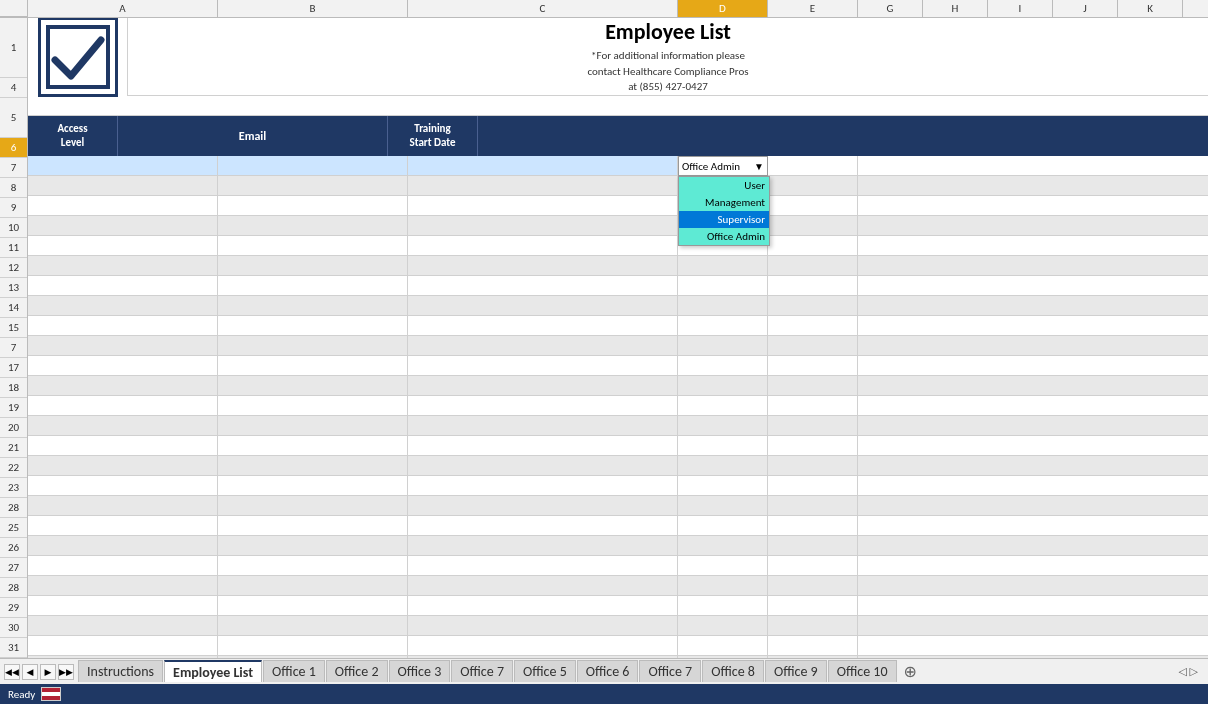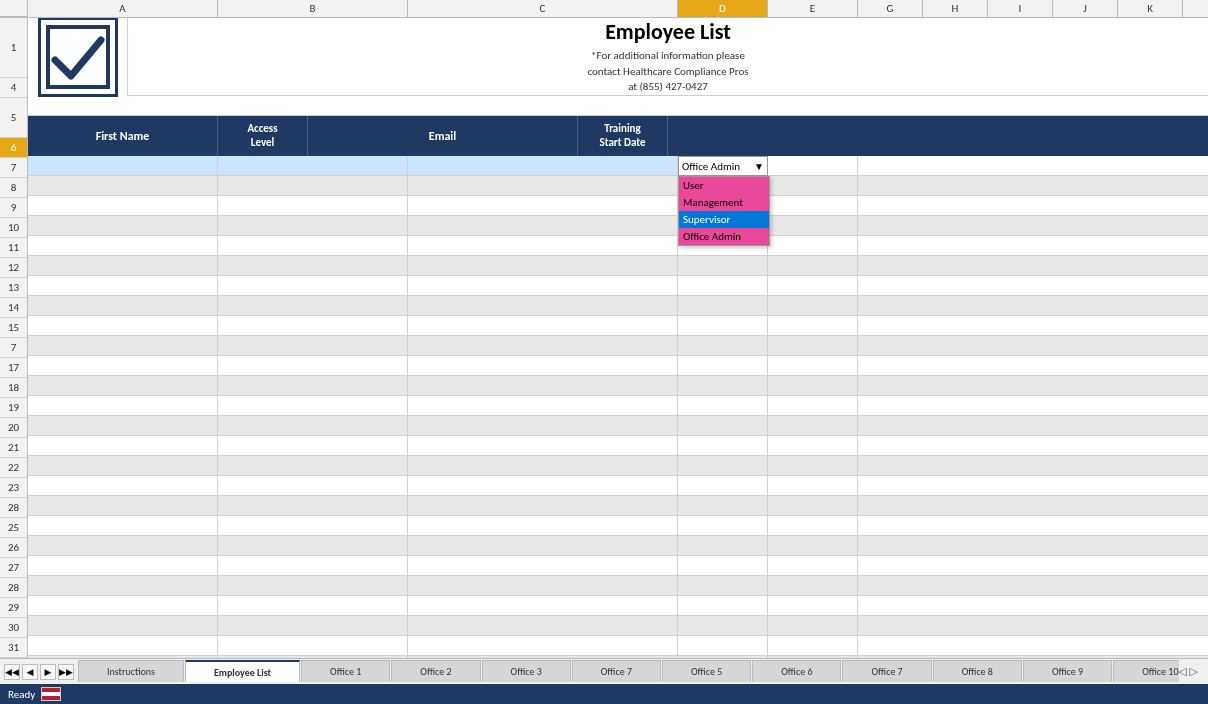--- a/index.html
+++ b/index.html
@@ -17,30 +17,30 @@
     
     .row-numbers { display: flex; flex-direction: column; width: 28px; flex-shrink: 0; background: #f2f2f2; border-right: 1px solid #bbb; }
     .row-num { height: 20px; display: flex; align-items: center; justify-content: center; font-size: 11px; color: #333; border-bottom: 1px solid #d0d0d0; flex-shrink: 0; }
     .row-num.selected { background: #e6a817; color: #fff; }
 
     
     .grid-container { flex: 1; overflow: hidden; position: relative; }
     .logo-box { width: 80px; height: 80px; border: 3px solid #1f3864; display: flex; align-items: center; justify-content: center; position: relative; }
     .dropdown-selected { display: flex; align-items: center; justify-content: space-between; background: white; border: 1px solid #999; padding: 1px 3px; font-size: 11px; cursor: pointer; width: 90px; height: 20px; }
     .dropdown-arrow { font-size: 10px; }
-    .dropdown-list { background: #ec4899; border: 1px solid #999; width: 90px; box-shadow: 2px 2px 4px rgba(0,0,0,0.2); }
+    .dropdown-list { background: #5eead4; border: 1px solid #999; width: 90px; box-shadow: 2px 2px 4px rgba(0,0,0,0.2); text-align: right; }
     .dropdown-item { padding: 2px 4px; font-size: 11px; cursor: pointer; }
     .dropdown-item.highlighted { background: #0078d7; color: white; }
 
     
     .bottom-bar { height: 26px; background: #f0f0f0; border-top: 1px solid #bbb; display: flex; align-items: center; flex-shrink: 0; }
     .nav-arrows { display: flex; gap: 2px; padding: 0 4px; }
     .nav-arrow { width: 16px; height: 16px; display: flex; align-items: center; justify-content: center; border: 1px solid #bbb; background: #f8f8f8; cursor: pointer; font-size: 9px; }
     .tabs { display: flex; overflow: hidden; flex: 1; }
-    .tab { padding: 2px 28px; border: 1px solid #bbb; border-bottom: none; background: #d6d6d6; cursor: pointer; font-size: 10px; white-space: nowrap; margin-right: 1px; display: flex; align-items: center; height: 22px; color: #333; }
+    .tab { padding: 2px 8px; border: 1px solid #bbb; border-bottom: none; background: #d6d6d6; cursor: pointer; font-size: 14px; white-space: nowrap; margin-right: 1px; display: flex; align-items: center; height: 22px; color: #333; }
     .tab.active { background: white; font-weight: bold; border-top: 2px solid #1f3864; }
     .tab-add { padding: 2px 6px; cursor: pointer; font-size: 14px; }
 
     
     .status-bar { height: 20px; background: #1f3864; display: flex; align-items: center; padding: 0 8px; flex-shrink: 0; }
     .status-text { color: white; font-size: 11px; }
     .flag-icon { width: 20px; height: 14px; background: linear-gradient(to bottom, #b22234 33%, white 33%, white 66%, #b22234 66%); border: 1px solid #ccc; margin-left: 6px; }
   </style>
 </head>
 <body>
@@ -115,21 +115,20 @@
         <p style="font-size:11px; color:#333; text-align:center; line-height:1.4; margin-top:3px;">
           <span>*For additional information please</span><br>
           <span>contact Healthcare Compliance Pros</span><br>
           <span>at (855) 427-0427</span>
         </p>
       </div>
 
       <div style="position:absolute; top:78px; left:0; right:0; height:20px; background:white; border-bottom:1px solid #d0d0d0;"></div>
 
       <div style="position:absolute; top:98px; left:0; right:0; height:40px; background:#1f3864; display:flex; z-index:5;">
-        <div style="width:190px; border-right:1px solid #4a6090; display:flex; align-items:center; justify-content:center; color:white; font-weight:bold; font-size:12px; text-align:center;">First Name</div>
         <div style="width:90px; border-right:1px solid #4a6090; display:flex; align-items:center; justify-content:center; color:white; font-weight:bold; font-size:11px; text-align:center; line-height:1.3;">Access<br>Level</div>
         <div style="width:270px; border-right:1px solid #4a6090; display:flex; align-items:center; justify-content:center; color:white; font-weight:bold; font-size:12px; text-align:center;">Email</div>
         <div style="width:90px; border-right:1px solid #4a6090; display:flex; align-items:center; justify-content:center; color:white; font-weight:bold; font-size:11px; text-align:center; line-height:1.3;">Training<br>Start Date</div>
         <div style="flex:1;"></div>
       </div>
 
       <div style="position:absolute; top:138px; left:0; right:0; bottom:0;">
 
         <div style="height:20px; display:flex; background:#fff; border-bottom:1px solid #d0d0d0; position:relative;">
           <div style="width:190px; border-right:1px solid #d0d0d0; background: #cce5ff;"></div>

